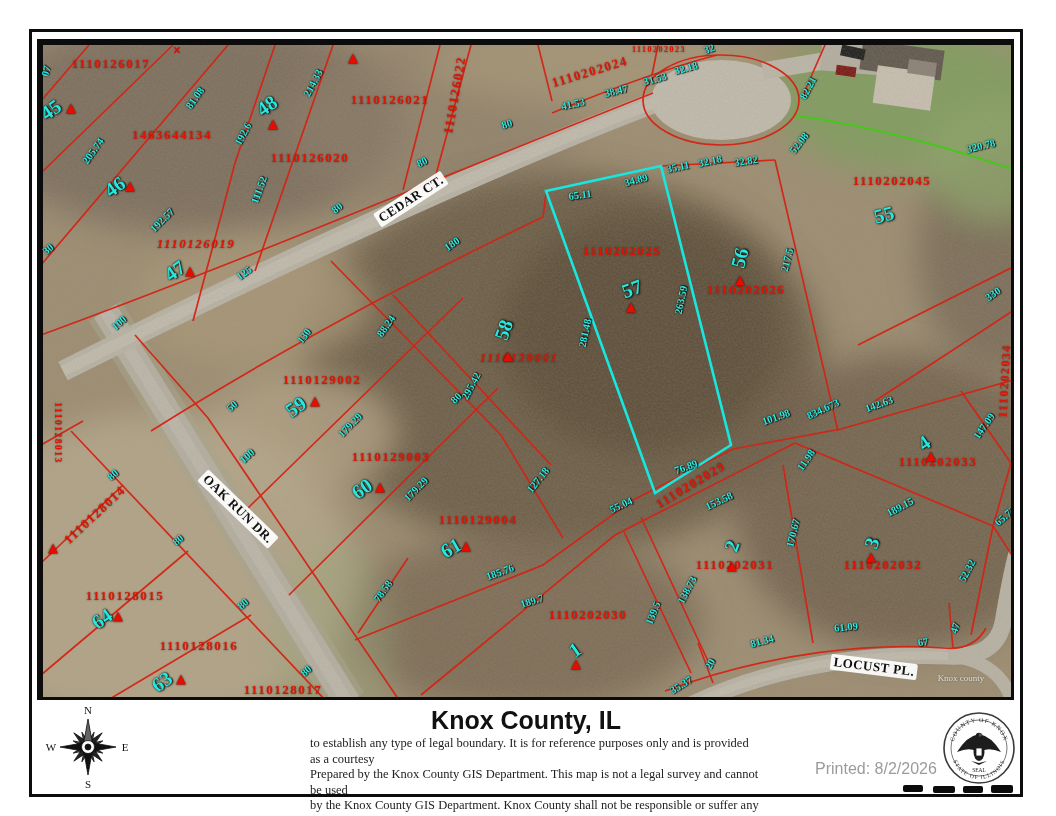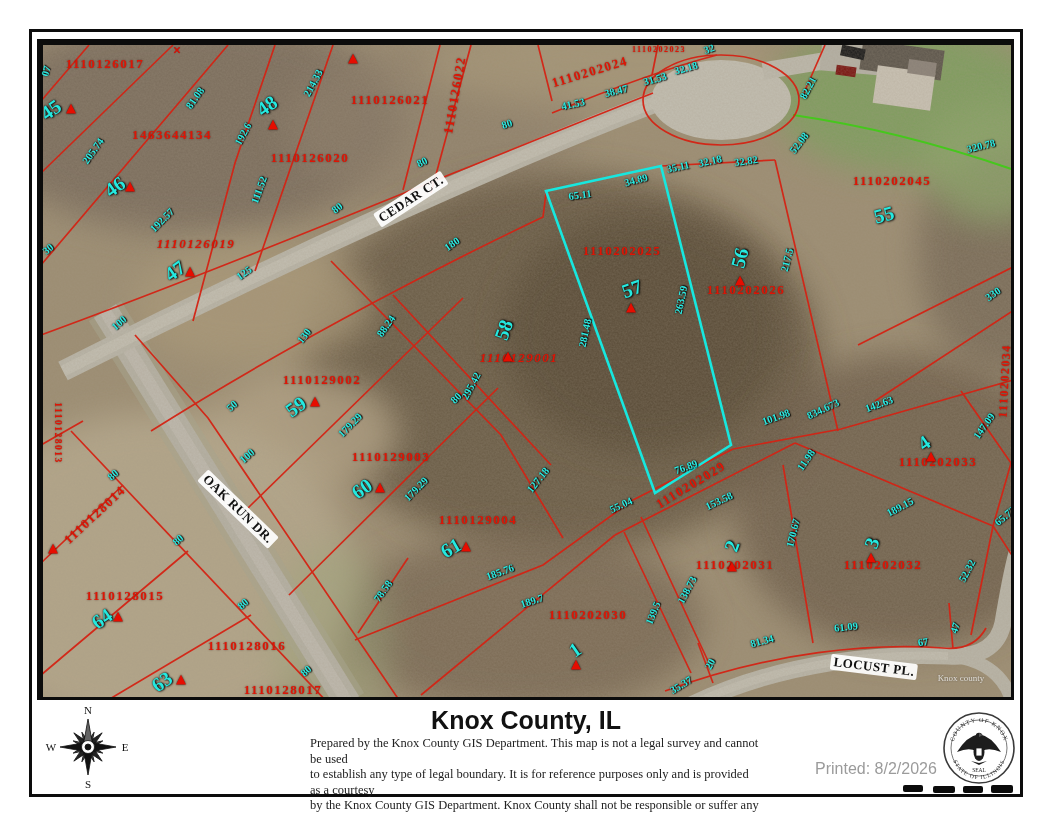--- a/index.html
+++ b/index.html
@@ -137,21 +137,21 @@
         <path d="M38,560 L120,482"></path>
         <path d="M38,672 L185,548"></path>
         <path d="M100,700 L248,612"></path>
       </g>
 
       <path d="M543,188 L658,163 L728,442 L652,490 Z" stroke="#17e7df" stroke-width="2.6" fill="none"></path>
 
       <rect x="38.5" y="40.5" width="974" height="658" fill="none" stroke="#0c0c0c" stroke-width="3"></rect>
     </svg>
     <div id="map-labels">
-        <div class="lbl parcel-num" style="left: 65px; top: 22px; transform: translate(-50%, -50%);">1110126017</div>
+        <div class="lbl parcel-num" style="left: 71px; top: 22px; transform: translate(-50%, -50%);">1110126017</div>
         <div class="lbl parcel-num" style="left: 132px; top: 93px; transform: translate(-50%, -50%);">1463644134</div>
         <div class="lbl parcel-num" style="left: 156px; top: 202px; transform: translate(-50%, -50%); font-style: italic;">1110126019</div>
         <div class="lbl parcel-num" style="left: 270px; top: 116px; transform: translate(-50%, -50%);">1110126020</div>
         <div class="lbl parcel-num" style="left: 350px; top: 58px; transform: translate(-50%, -50%);">1110126021</div>
         <div class="lbl parcel-num" style="left: 415px; top: 53px; transform: translate(-50%, -50%) rotate(-80deg);">1110126022</div>
         <div class="lbl parcel-num" style="left: 619px; top: 7px; transform: translate(-50%, -50%); font-size: 8px;">1110202023</div>
         <div class="lbl parcel-num" style="left: 550px; top: 30px; transform: translate(-50%, -50%) rotate(-17deg);">1110202024</div>
         <div class="lbl parcel-num" style="left: 852px; top: 139px; transform: translate(-50%, -50%);">1110202045</div>
         <div class="lbl parcel-num" style="left: 582px; top: 209px; transform: translate(-50%, -50%);">1110202025</div>
         <div class="lbl parcel-num" style="left: 706px; top: 248px; transform: translate(-50%, -50%);">1110202026</div>
@@ -161,21 +161,21 @@
         <div class="lbl parcel-num" style="left: 438px; top: 478px; transform: translate(-50%, -50%);">1110129004</div>
         <div class="lbl parcel-num" style="left: 548px; top: 573px; transform: translate(-50%, -50%);">1110202030</div>
         <div class="lbl parcel-num" style="left: 695px; top: 523px; transform: translate(-50%, -50%);">1110202031</div>
         <div class="lbl parcel-num" style="left: 843px; top: 523px; transform: translate(-50%, -50%);">1110202032</div>
         <div class="lbl parcel-num" style="left: 898px; top: 420px; transform: translate(-50%, -50%);">1110202033</div>
         <div class="lbl parcel-num" style="left: 965px; top: 339px; transform: translate(-50%, -50%) rotate(-87deg); font-size: 12px;">1110202034</div>
         <div class="lbl parcel-num" style="left: 651px; top: 443px; transform: translate(-50%, -50%) rotate(-31deg);">1110202029</div>
         <div class="lbl parcel-num" style="left: 18px; top: 391px; transform: translate(-50%, -50%) rotate(90deg); font-size: 9.5px;">1110128013</div>
         <div class="lbl parcel-num" style="left: 55px; top: 473px; transform: translate(-50%, -50%) rotate(-43deg);">1110128014</div>
         <div class="lbl parcel-num" style="left: 85px; top: 554px; transform: translate(-50%, -50%);">1110128015</div>
-        <div class="lbl parcel-num" style="left: 159px; top: 604px; transform: translate(-50%, -50%); margin-left: 48px;">1110128016</div>
+        <div class="lbl parcel-num" style="left: 159px; top: 604px; transform: translate(-50%, -50%);">1110128016</div>
         <div class="lbl parcel-num" style="left: 243px; top: 648px; transform: translate(-50%, -50%);">1110128017</div>
         <div class="lbl dim" style="left: 53px; top: 109px; transform: translate(-50%, -50%) rotate(-55deg);">205.74</div>
         <div class="lbl dim" style="left: 155px; top: 56px; transform: translate(-50%, -50%) rotate(-55deg);">81.08</div>
         <div class="lbl dim" style="left: 203px; top: 92px; transform: translate(-50%, -50%) rotate(-62deg);">192.6</div>
         <div class="lbl dim" style="left: 219px; top: 148px; transform: translate(-50%, -50%) rotate(-70deg);">111.52</div>
         <div class="lbl dim" style="left: 122px; top: 178px; transform: translate(-50%, -50%) rotate(-45deg);">192.57</div>
         <div class="lbl dim" style="left: 273px; top: 41px; transform: translate(-50%, -50%) rotate(-62deg);">214.33</div>
         <div class="lbl dim" style="left: 204px; top: 231px; transform: translate(-50%, -50%) rotate(-35deg);">125</div>
         <div class="lbl dim" style="left: 297px; top: 166px; transform: translate(-50%, -50%) rotate(-38deg);">80</div>
         <div class="lbl dim" style="left: 382px; top: 120px; transform: translate(-50%, -50%) rotate(-25deg);">80</div>
@@ -276,22 +276,22 @@
         <div class="lbl street" style="left: 198px; top: 467px; transform: translate(-50%, -50%) rotate(44deg);">OAK RUN DR.</div>
         <div class="lbl street" style="left: 834px; top: 625px; transform: translate(-50%, -50%) rotate(7deg);">LOCUST PL.</div>
         <div class="lbl watermark" style="left: 921px; top: 636px; transform: translate(-50%, -50%);">Knox county</div>
         <div class="lbl crossmark" style="left: 137px; top: 9px; transform: translate(-50%, -50%);">×</div>
       </div>
   </div>
 
   <div id="footer">
     <div id="footer-title">Knox County, IL</div>
     <div id="disclaimer">
+        <div>to establish any type of legal boundary. It is for reference purposes only and is provided as a courtesy</div>
         <div>Prepared by the Knox County GIS Department. This map is not a legal survey and cannot be used</div>
-        <div>to establish any type of legal boundary. It is for reference purposes only and is provided as a courtesy</div>
         <div>by the Knox County GIS Department.  Knox County shall not be responsible or suffer any liability</div>
       </div>
     <div id="printed-line">Printed: 8/2/2026</div>
 
     <svg id="compass" width="96" height="86" viewBox="-48 -43 96 86" xmlns="http://www.w3.org/2000/svg">
       <g stroke="#111" stroke-width="0.8">
         <g transform="rotate(45)" fill="#222">
           <path d="M0,-20 L4,0 L0,20 L-4,0 Z"></path>
           <path d="M-20,0 L0,4 L20,0 L0,-4 Z"></path>
         </g>

